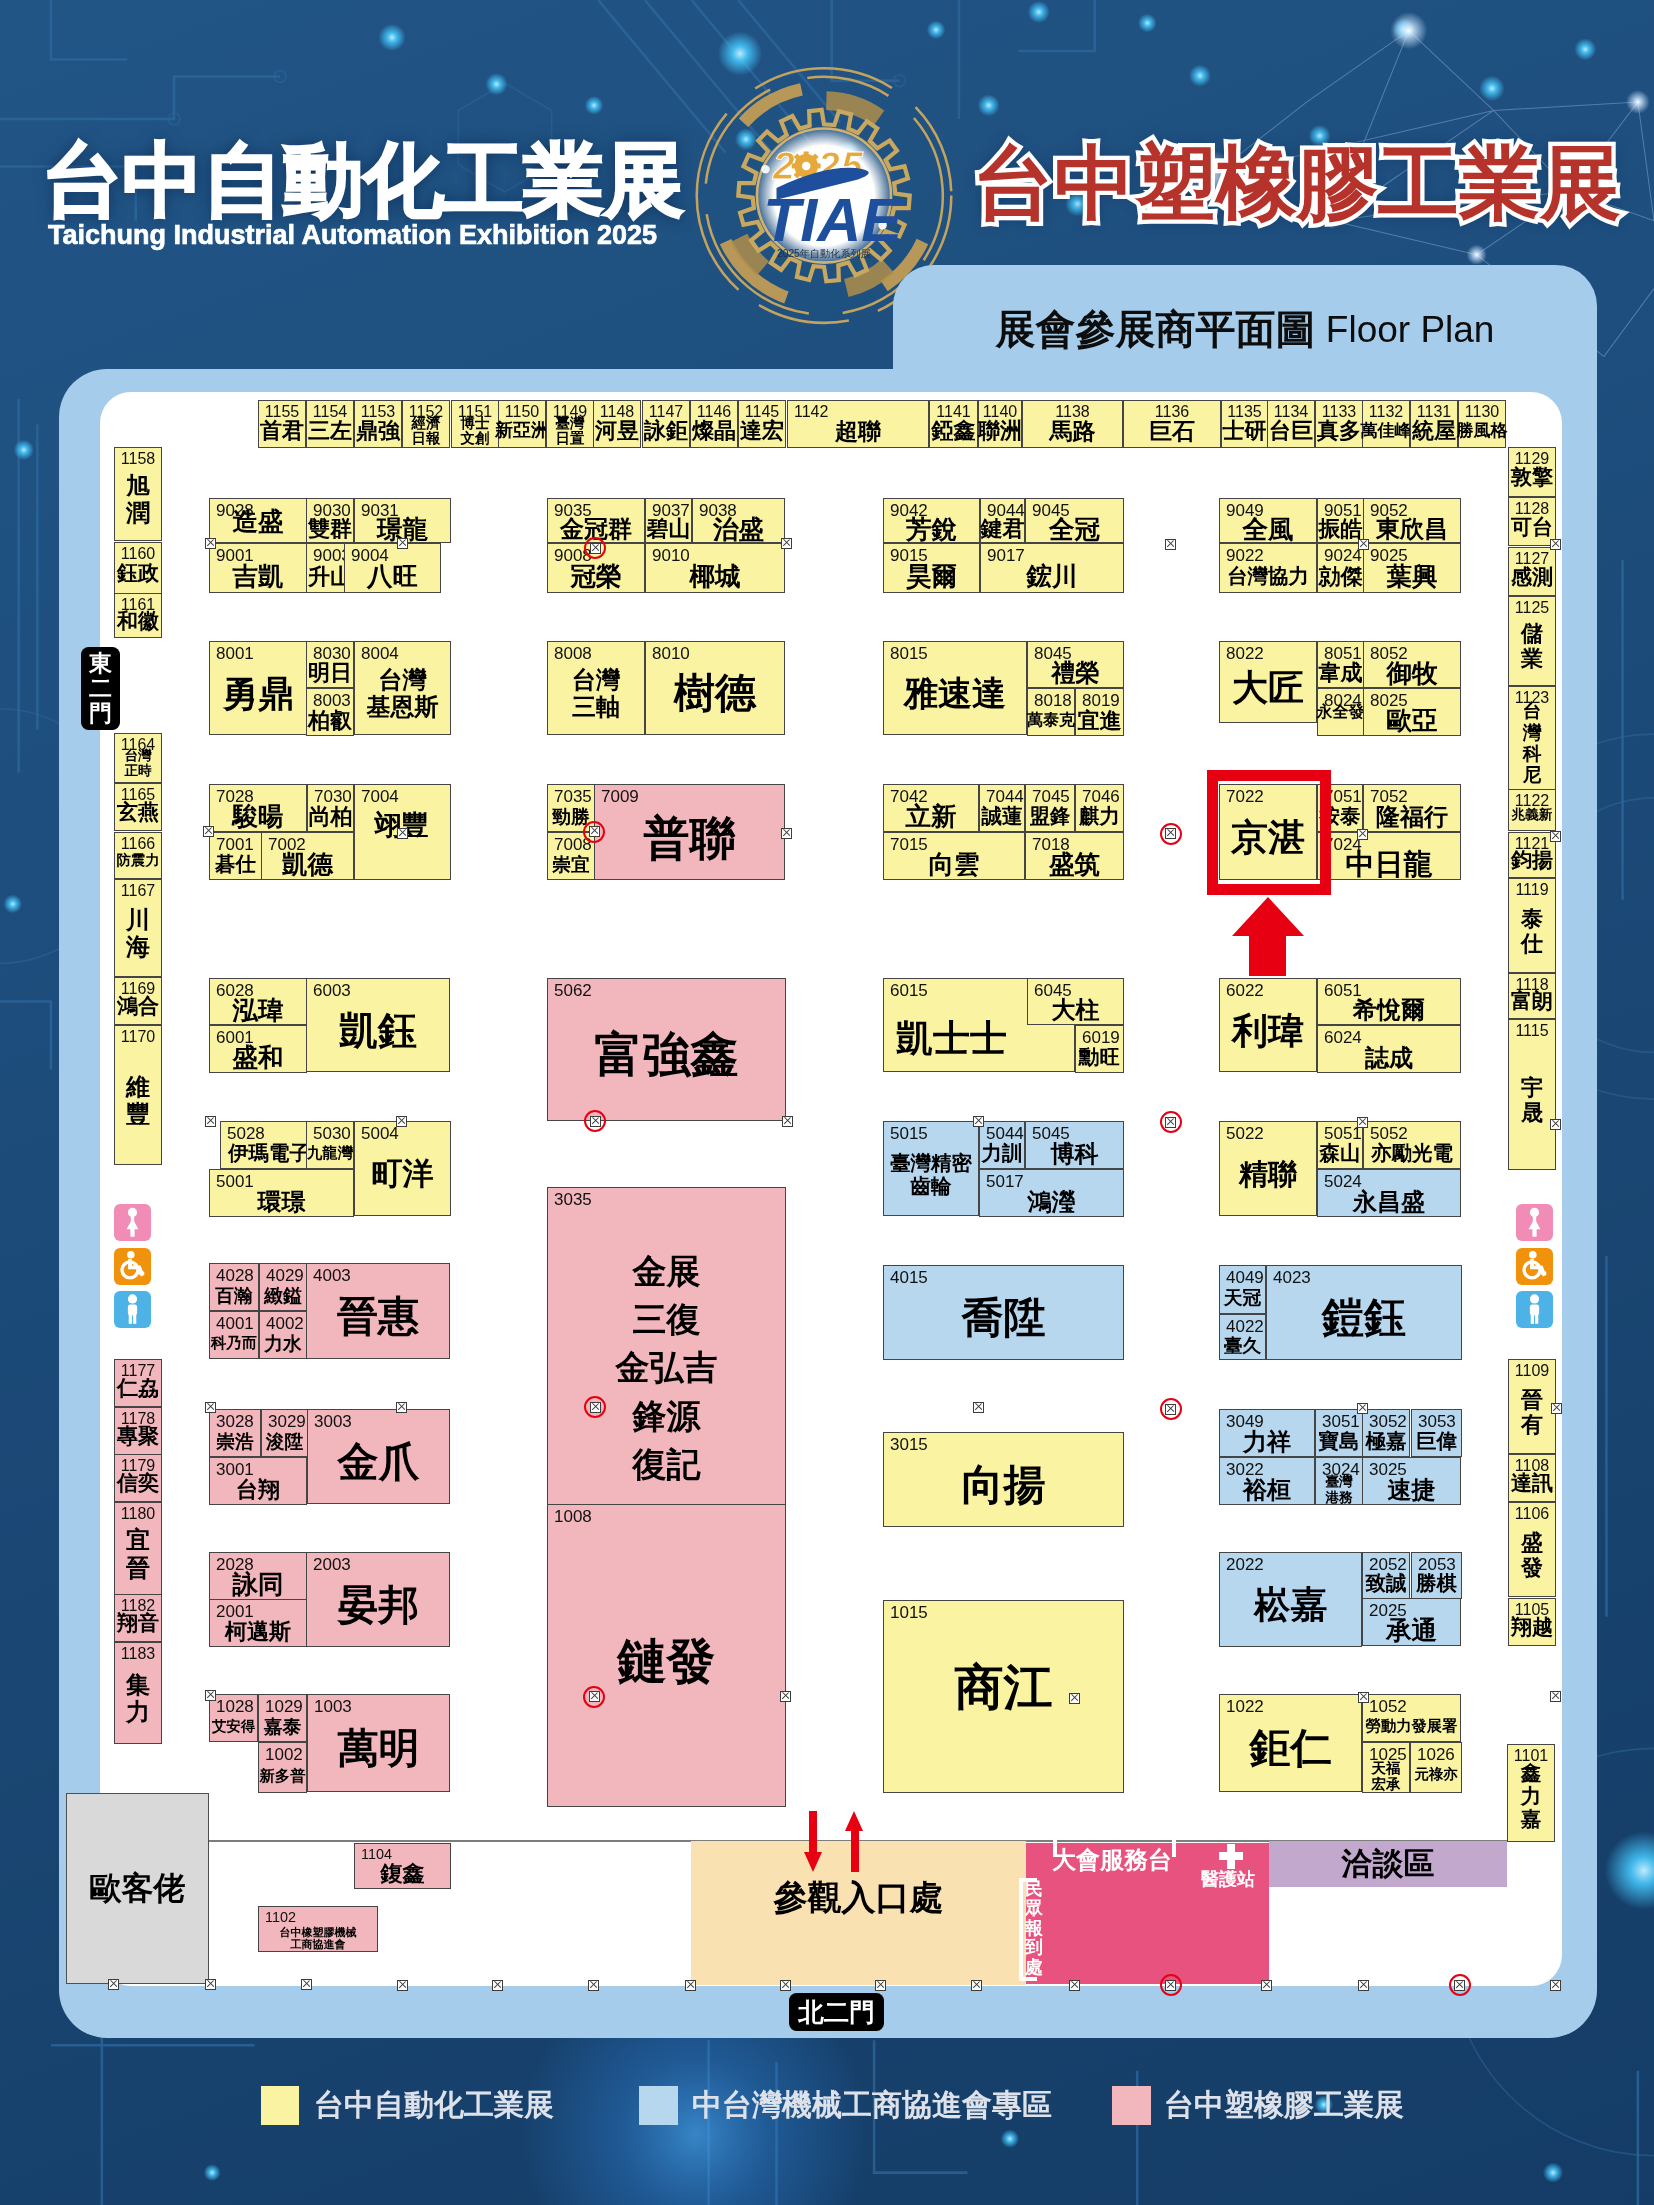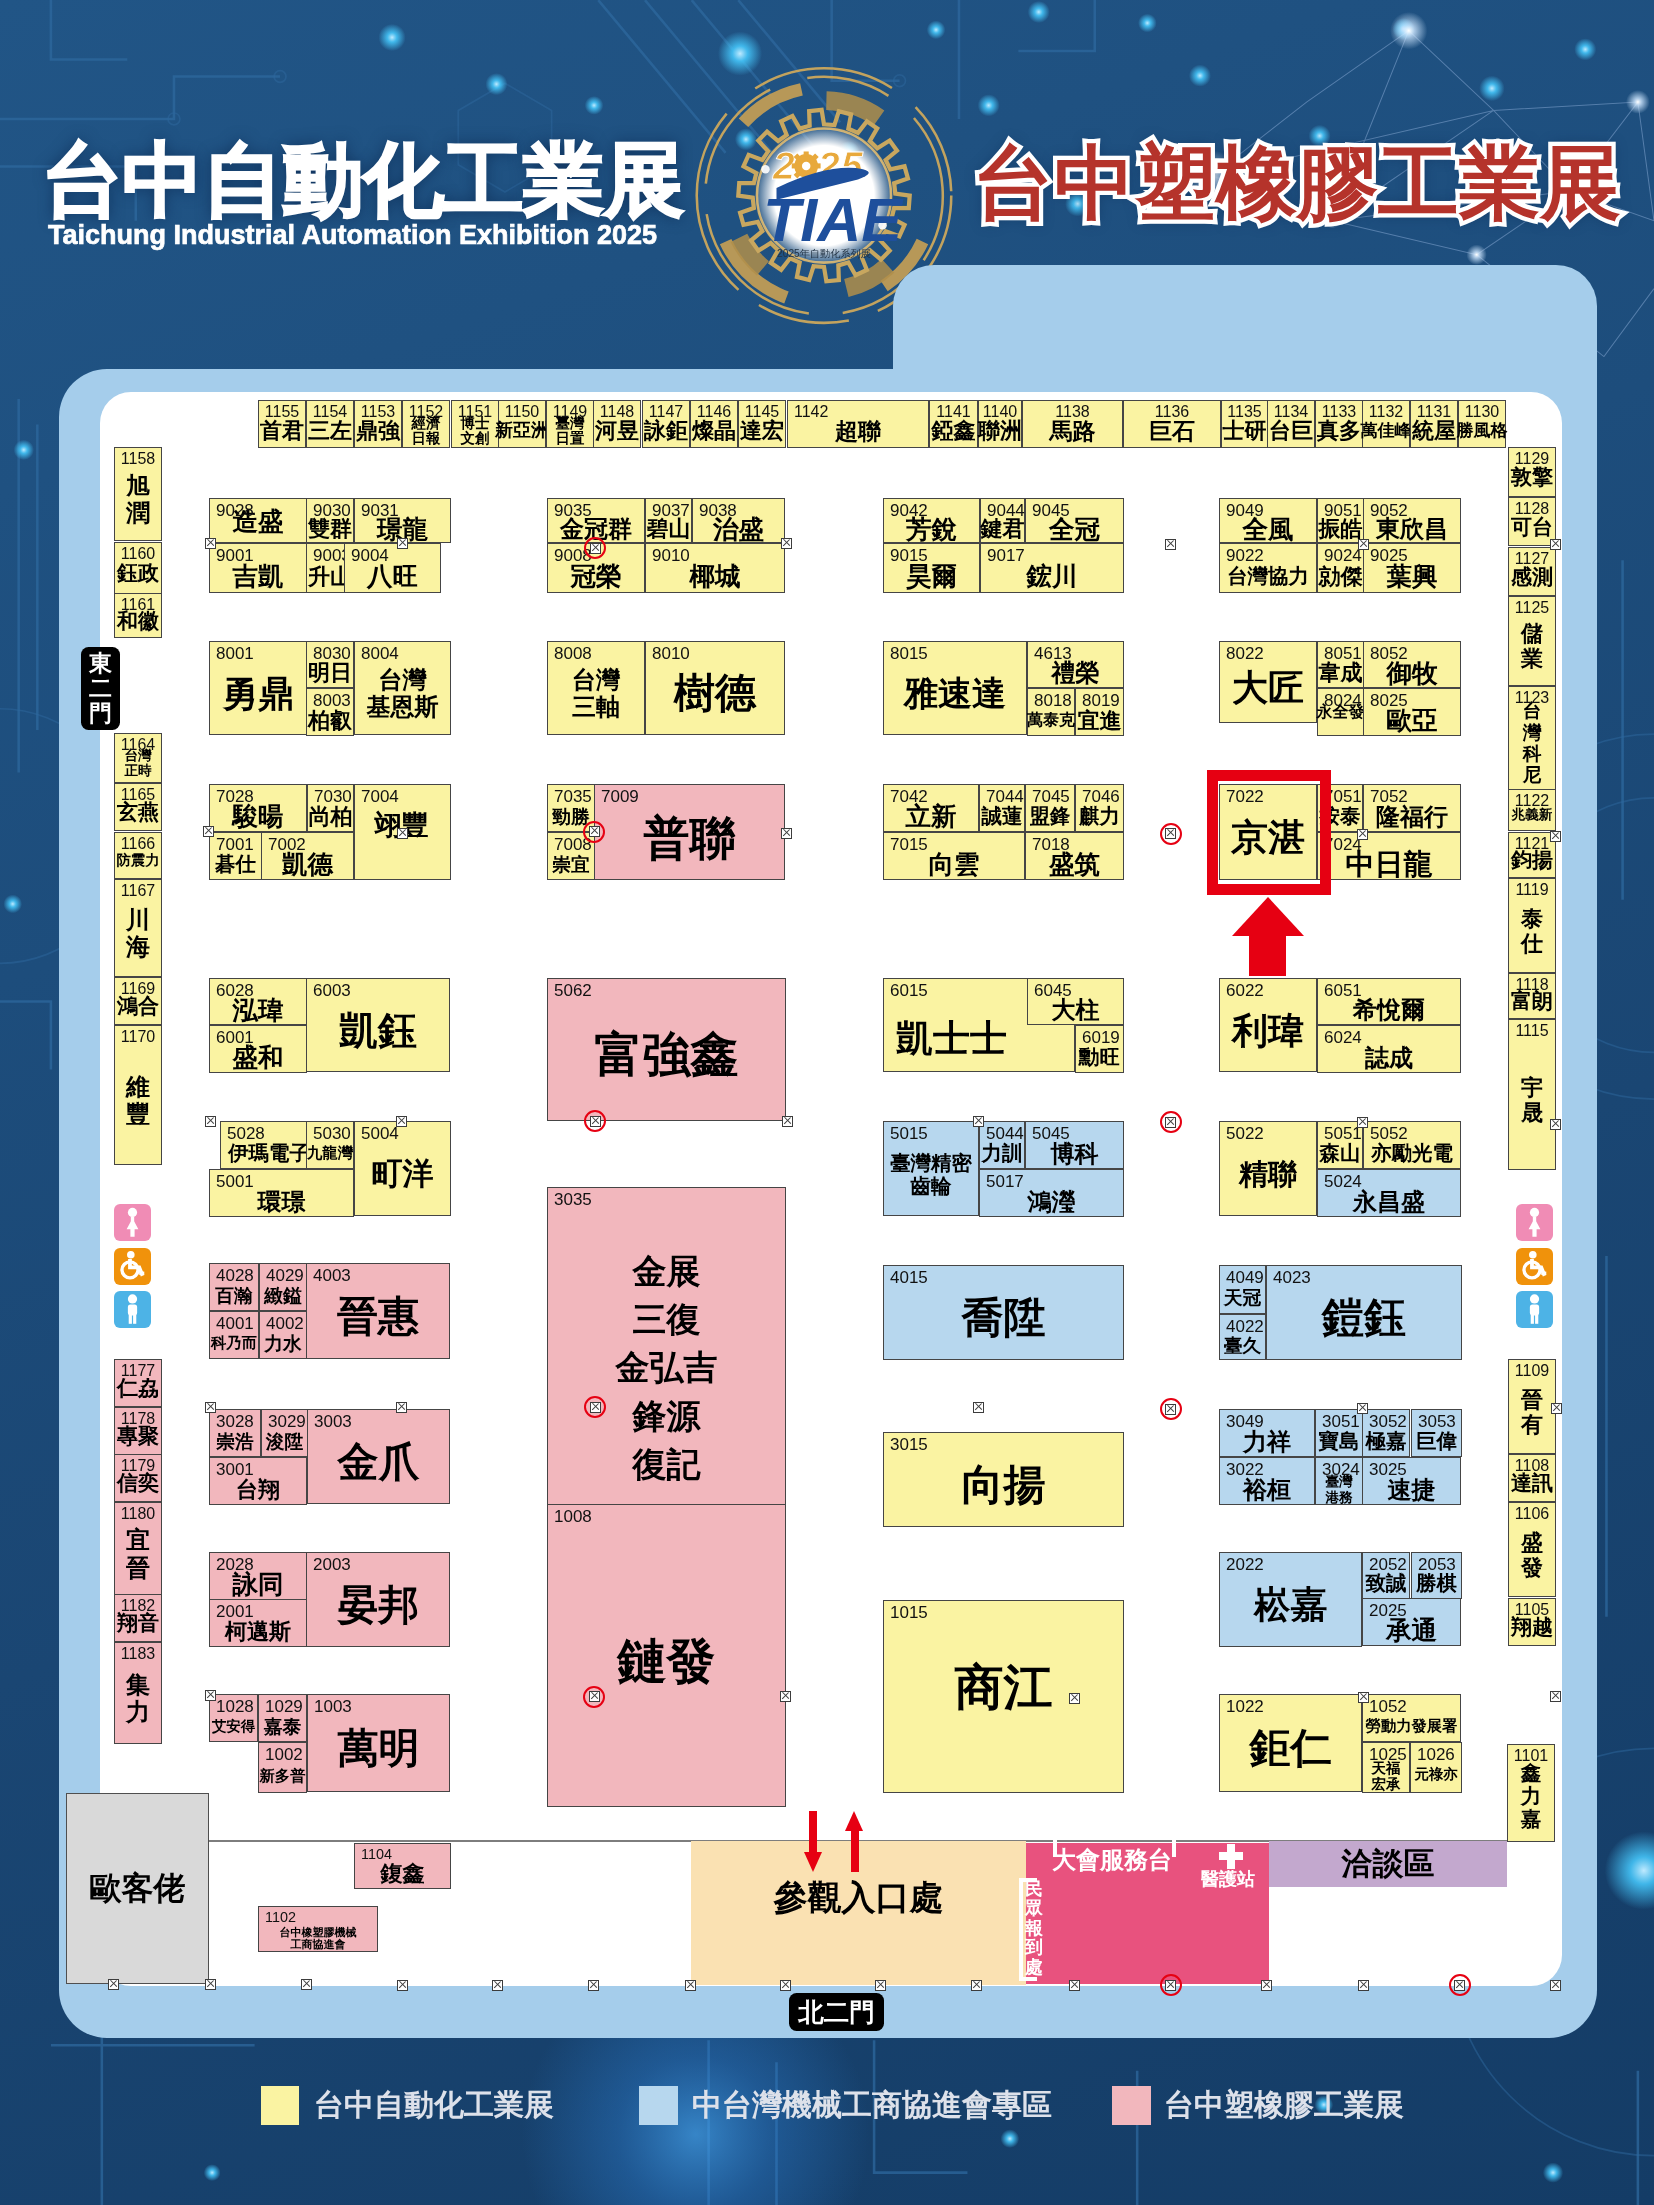--- a/index.html
+++ b/index.html
@@ -146,20 +146,24 @@
           <rect x="-13.5" y="7.5" width="6" height="6" transform="rotate(-45 -10.5 10.5)"></rect>
         </g>
       </g>
 <path d="M104,152 q64,-30 102,-22 q16,4 -6,12 l-96,24 z" fill="#1e4f9c"></path>
 <text x="88" y="215" font-size="72" font-weight="800" font-style="italic" fill="#1e4f9c" font-family="Liberation Sans">TIAE</text>
 <text x="160" y="233" font-size="12" fill="#234" text-anchor="middle" font-family="Liberation Sans">2025年自動化系列展</text>
 </svg>
 
 <div style="position:absolute;left:893px;top:265px;width:704px;height:136px;background:#a5cdeb;border-radius:41px 41px 0 0;z-index:1"></div>
 
+<div style="position:absolute;left:893px;top:270px;width:704px;height:119px;display:flex;align-items:center;justify-content:center;z-index:2;color:#0d0d0d">
+<span style="font-size:40px;font-weight:700">展會參展商平面圖</span>
+      <span style="font-size:37px;font-weight:400">&nbsp;Floor Plan</span>
+    </div>
 
 <div style="position:absolute;left:59px;top:369px;width:1538px;height:1669px;background:#a5cdeb;border-radius:48px 0 48px 48px;z-index:1"></div>
 
 <div style="position:absolute;left:100px;top:392px;width:1462px;height:1594px;background:#fff;border-radius:31px;z-index:2"></div>
 
 <div style="position:absolute;left:209px;top:1840px;width:1346px;height:1.7px;background:#7d7d7d;z-index:3"></div>
 
 <div style="position:absolute;left:66px;top:1793px;width:143px;height:191px;background:#d9d9d9;border:1.7px solid #4f4f4f;box-sizing:border-box;z-index:4;display:flex;align-items:center;justify-content:center">
       <span style="font-size:32px;font-weight:600">歐客佬</span>
     </div>
@@ -644,21 +648,21 @@
         <i style="font-size:17px">8010</i>
         <span style="font-size:41px;padding-top:12px">樹德</span>
       </div>
 
 <div class="b" style="left:883px;top:641px;width:144px;height:94px;background:#FAF3A2">
         <i style="font-size:17px">8015</i>
         <span style="font-size:34px;padding-top:12px">雅速達</span>
       </div>
 
 <div class="b" style="left:1027px;top:641px;width:97px;height:47px;background:#FAF3A2">
-        <i style="font-size:17px">4613</i>
+        <i style="font-size:17px">8045</i>
         <span style="font-size:24px;padding-top:17px">禮榮</span>
       </div>
 
 <div class="b" style="left:1027px;top:688px;width:48px;height:48px;background:#FAF3A2">
         <i style="font-size:17px">8018</i>
         <span style="font-size:16px;padding-top:17px">萬泰克</span>
       </div>
 
 <div class="b" style="left:1075px;top:688px;width:49px;height:48px;background:#FAF3A2">
         <i style="font-size:17px">8019</i>

